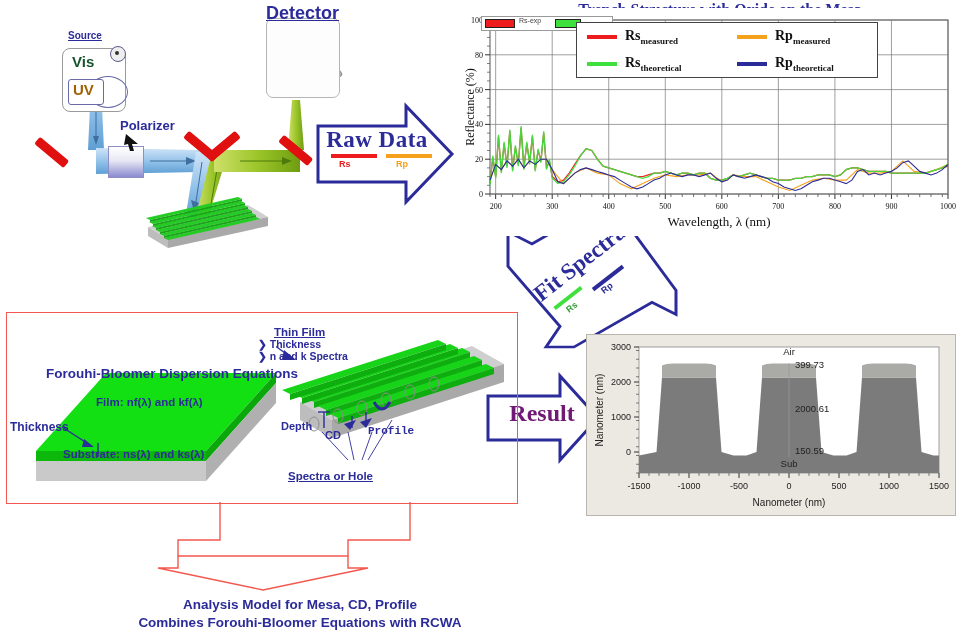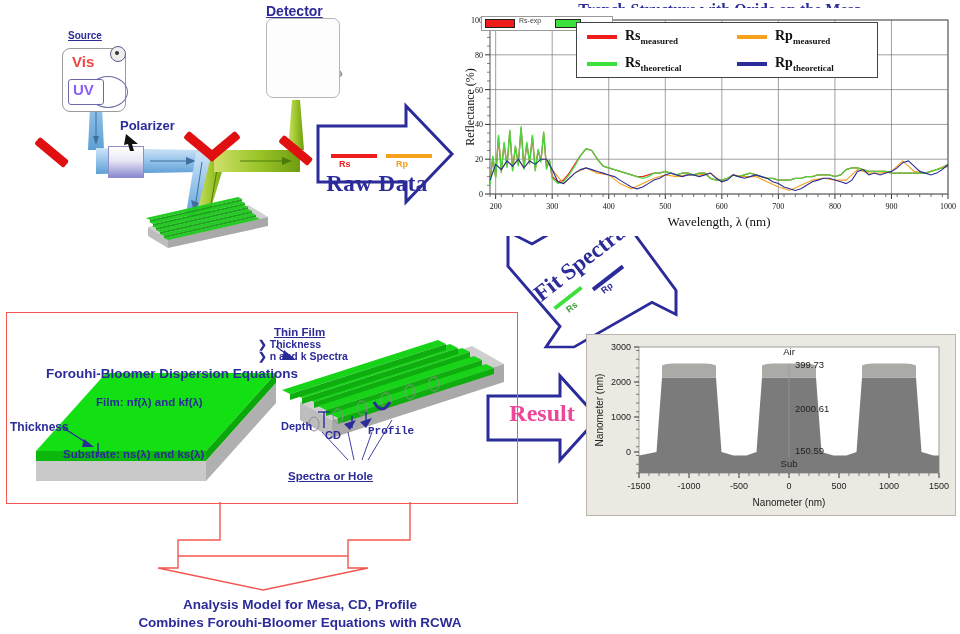--- a/index.html
+++ b/index.html
@@ -7,45 +7,45 @@
   body{width:960px;height:634px;position:relative;overflow:hidden;
        font-family:"Liberation Sans",sans-serif;color:#2a2a8c;}
   .abs{position:absolute;}
   .lbl{font-weight:bold;color:#2b2b99;}
   .ul{text-decoration:underline;}
 
   
   #optics{left:0;top:0;width:460px;height:270px;}
   .srcbox{left:62px;top:48px;width:62px;height:62px;border:1px solid #9a9a9a;border-radius:8px;background:#fff;}
   .srcLabel{left:68px;top:30px;font-size:10px;}
-  .visTxt{left:72px;top:53px;font-size:15px;font-weight:bold;color:#ef4444;}
+  .visTxt{left:72px;top:53px;font-size:15px;font-weight:bold;color:#14532d;}
   .uvbox{left:68px;top:79px;width:34px;height:24px;border:1.5px solid #6a6aa8;border-radius:3px;background:#fff;}
-  .uvTxt{left:73px;top:81px;font-size:15px;font-weight:bold;color:#8b5cf6;}
+  .uvTxt{left:73px;top:81px;font-size:15px;font-weight:bold;color:#a16207;}
   .lampcirc{left:110px;top:46px;width:14px;height:14px;border-radius:50%;border:1.5px solid #5a5a8c;background:#eee;}
   .lampdot{left:115px;top:51px;width:4px;height:4px;border-radius:50%;background:#333;}
   .ovalarc{left:88px;top:76px;width:38px;height:30px;border:1.5px solid #6a6aa8;border-radius:50%;background:transparent;}
 
   .detbox{left:266px;top:18px;width:72px;height:78px;border:1px solid #b5b5b5;border-radius:7px;background:#fdfdfd;}
-  .detLabel{left:266px;top:3px;font-size:14px;}
+  .detLabel{left:266px;top:3px;font-size:18px;}
 
   .polarizer{left:108px;top:146px;width:34px;height:30px;
       background:linear-gradient(180deg,#ffffff 0%,#e8e8f5 45%,#8a8ad0 100%);border:1px solid #8e8ec4;}
   .polLabel{left:120px;top:118px;font-size:13px;}
 
   
   .bluearrow{stroke:#2b2b99;stroke-width:3;fill:#ffffff;}
   .rawTxt{left:322px;top:127px;width:110px;text-align:center;font-family:"Liberation Serif",serif;
-          font-size:23px;font-weight:bold;color:#2b2b99;letter-spacing:.5px;margin-top:44px;}
+          font-size:23px;font-weight:bold;color:#2b2b99;letter-spacing:.5px;}
   .rsbar{left:331px;top:154px;width:46px;height:4px;background:#ee1c1c;}
   .rpbar{left:386px;top:154px;width:46px;height:4px;background:#f5a11b;}
   .rstxt{left:339px;top:159px;font-size:9px;color:#ee1c1c;font-weight:bold;}
   .rptxt{left:396px;top:159px;font-size:9px;color:#f5a11b;font-weight:bold;}
 
   .resultTxt{left:492px;top:400px;width:100px;text-align:center;font-family:"Liberation Serif",serif;
-             font-size:24px;font-weight:bold;color:#ec4899;}
+             font-size:24px;font-weight:bold;color:#701a75;}
 
   .fitTxt{left:500px;top:250px;width:160px;text-align:center;font-family:"Liberation Serif",serif;
           font-size:23px;font-weight:bold;color:#2b2b99;transform:rotate(-38deg);}
   .fitRs{left:551px;top:296px;width:34px;height:4px;background:#3ee03e;transform:rotate(-38deg);}
   .fitRp{left:589px;top:276px;width:38px;height:4px;background:#2b2b99;transform:rotate(-38deg);}
   .fitRsT{left:566px;top:302px;font-size:9px;color:#3a9e3a;font-weight:bold;transform:rotate(-38deg);}
   .fitRpT{left:601px;top:283px;font-size:9px;color:#2b2b99;font-weight:bold;transform:rotate(-38deg);}
 
   
   #spec{left:462px;top:8px;width:494px;height:228px;background:#fff;}

